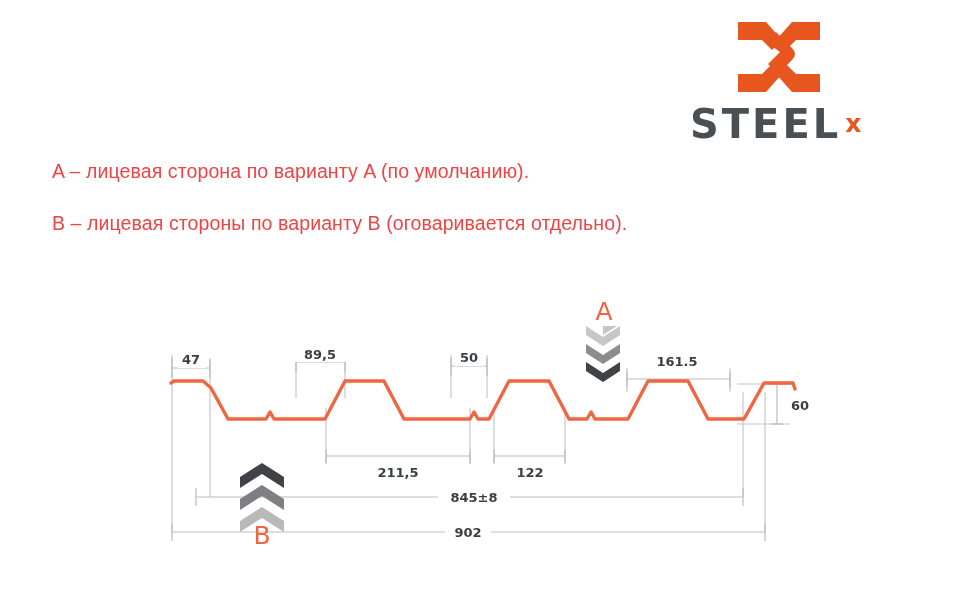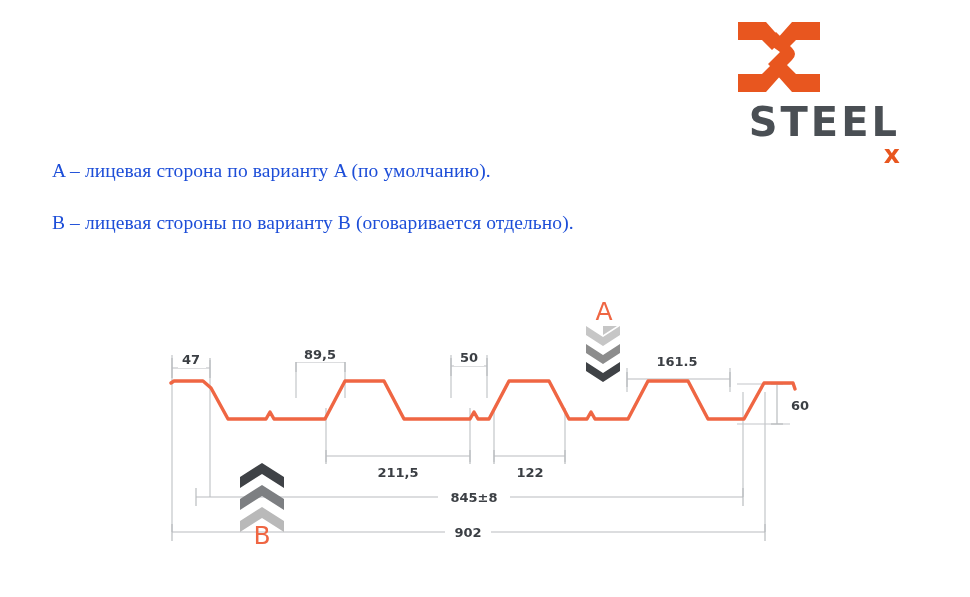--- a/index.html
+++ b/index.html
@@ -33,21 +33,20 @@
     height: 78px;
   }
   #logo-wordmark {
     position: absolute;
     left: 0;
     top: 84px;
     width: 210px;
     height: 42px;
     display: flex;
     align-items: flex-end;
-    flex-direction: column;
   }
   #logo-steel {
     font-family: "DejaVu Sans", sans-serif;
     font-weight: bold;
     font-size: 40px;
     letter-spacing: 3px;
     color: #4a4f54;
     line-height: 1;
   }
   #logo-x {
@@ -57,22 +56,22 @@
     color: #e8561f;
     line-height: 1;
     margin-left: 4px;
     margin-bottom: 8px;
   }
 
   
   .note {
     position: absolute;
     left: 52px;
-    color: #1d4ed8;
-    font-family: Liberation Serif, serif;
+    color: #ef4444;
+    font-family: Liberation Sans, sans-serif;
     font-size: 19.5px;
     letter-spacing: 0.1px;
     white-space: nowrap;
   }
   #note-a { top: 160px; }
   #note-b { top: 212px; }
 
   
   #drawing {
     position: absolute;

